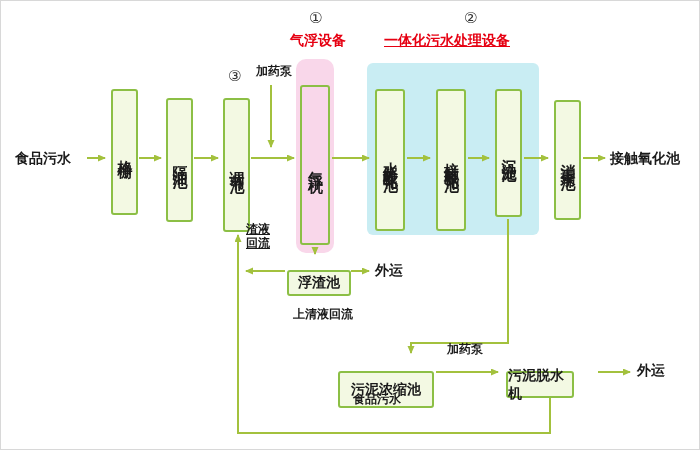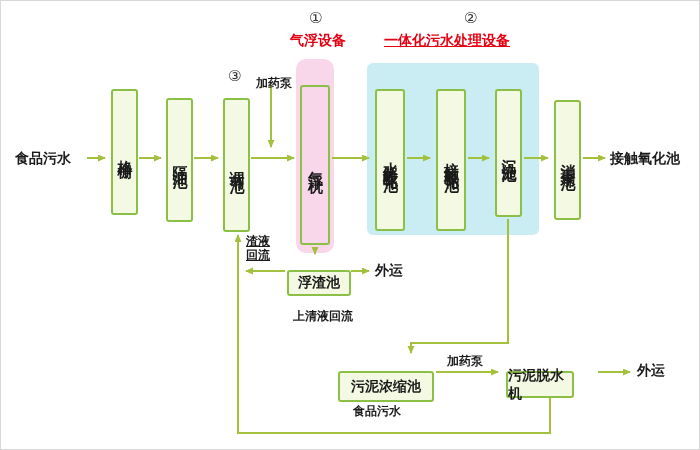--- a/index.html
+++ b/index.html
@@ -14,21 +14,21 @@
   .region-pink{background:var(--pink_fill);border-radius:10px;}
   .flow{position:absolute;left:0;top:0;z-index:1;}
   .flow path{stroke:var(--line);stroke-width:2;fill:none;}
   .flow .ah{fill:var(--line);stroke:none;}
   .vbox,.hbox{position:absolute;z-index:2;border:2px solid var(--box_border);background:var(--box_fill);
     display:flex;align-items:center;justify-content:center;font-weight:bold;color:var(--text);border-radius:3px;}
   .vbox{writing-mode:vertical-rl;text-orientation:upright;font-size:15px;letter-spacing:4px;}
   .vbox.pink{background:var(--pink_fill);}
   .hbox{font-size:14px;margin-top:12px;}
   .lbl{position:absolute;z-index:2;color:var(--text);font-weight:bold;font-size:14px;white-space:nowrap;line-height:1.2;}
-  .lbl-sm{font-size:12px;margin-top:12px;}
+  .lbl-sm{font-size:12px;}
   .lbl-wrap{white-space:normal;width:28px;word-break:break-all;text-align:center;}
   .red{color:var(--red_text);}
   .circle-num{font-weight:normal;font-size:15px;color:#333;}
 </style>
 </head>
 <body>
 
 <div class="canvas">
 
   <div class="region region-pink" style="left:295px;top:58px;width:38px;height:194px;"></div>
@@ -74,21 +74,21 @@
   <div class="vbox" style="left:222px;top:97px;width:27px;height:134px;">调节池</div>
   <div class="vbox pink" style="left:299px;top:84px;width:30px;height:160px;">气浮机</div>
   <div class="vbox" style="left:374px;top:88px;width:30px;height:142px;">水解酸化池</div>
   <div class="vbox" style="left:435px;top:88px;width:30px;height:142px;">接触氧化池</div>
   <div class="vbox" style="left:494px;top:88px;width:27px;height:128px;">沉淀池</div>
   <div class="vbox" style="left:553px;top:99px;width:27px;height:120px;">消毒水池</div>
 
   <div class="lbl lbl-sm lbl-wrap" style="left:243px;top:221px;text-decoration:underline;">渣液回流</div>
   <div class="hbox" style="left:286px;top:257px;width:64px;height:26px;">浮渣池</div>
   <div class="lbl" style="left:374px;top:261px;">外运</div>
-  <div class="lbl lbl-sm" style="left:292px;top:296px;">上清液回流</div>
+  <div class="lbl lbl-sm" style="left:292px;top:306px;">上清液回流</div>
 
-  <div class="hbox" style="left:337px;top:358px;width:96px;height:31px;">污泥浓缩池</div>
+  <div class="hbox" style="left:337px;top:358px;width:96px;height:37px;">污泥浓缩池</div>
   <div class="lbl lbl-sm" style="left:446px;top:341px;">加药泵</div>
   <div class="hbox" style="left:505px;top:358px;width:68px;height:27px;">污泥脱水机</div>
   <div class="lbl" style="left:636px;top:361px;">外运</div>
   <div class="lbl lbl-sm" style="left:352px;top:391px;">食品污水</div>
 
 </div>
 
 </body></html>

